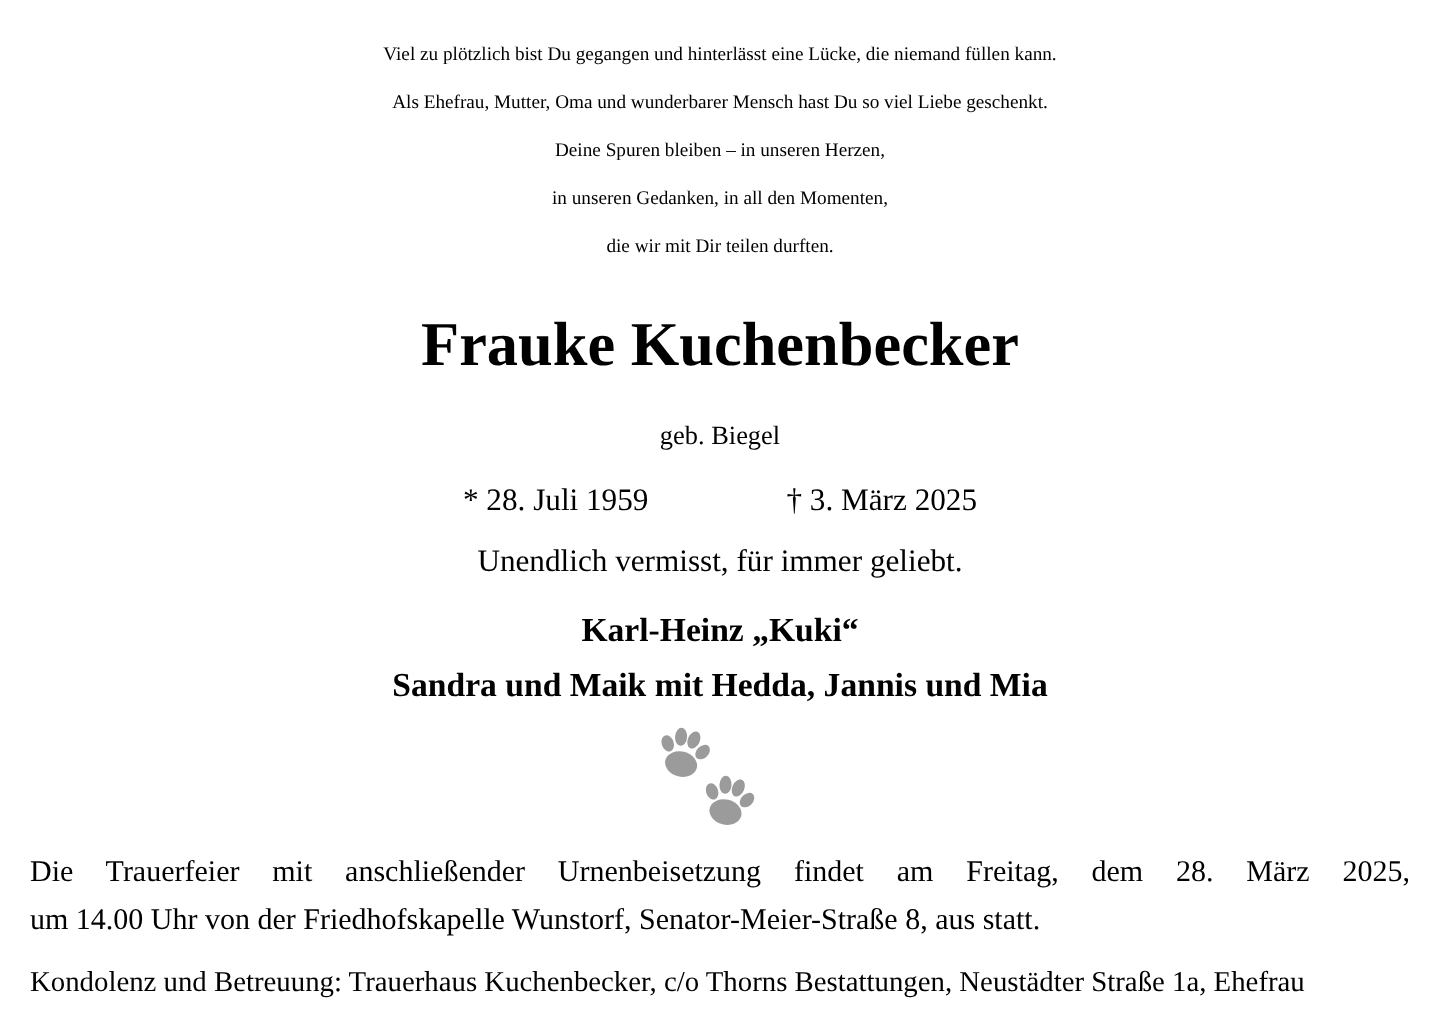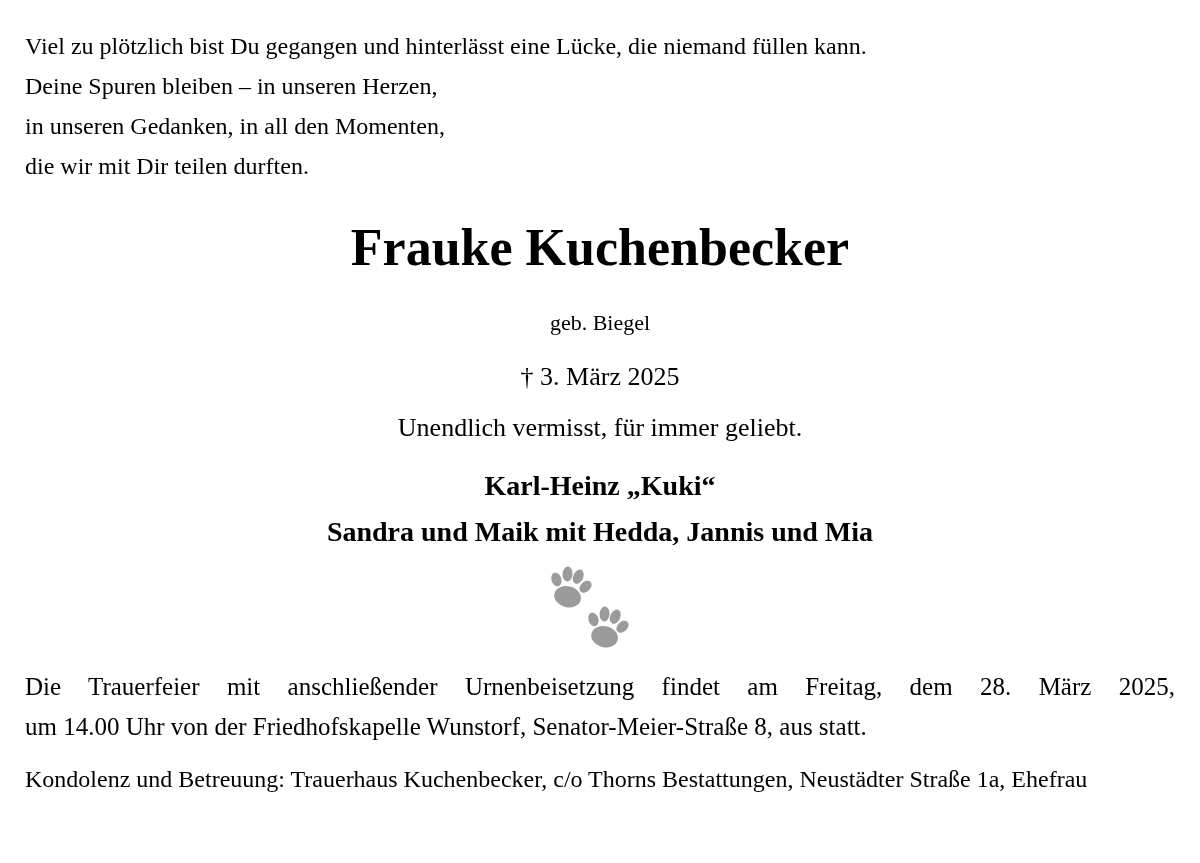--- a/index.html
+++ b/index.html
@@ -9,22 +9,22 @@
     font-family: "Liberation Serif", "DejaVu Serif", serif;
     overflow: hidden;
   }
   .page {
     position: relative;
     width: 1200px; height: 863px;
     box-sizing: border-box;
     padding: 26px 25px 0 25px;
   }
   .epigraph {
-    text-align: left;
-    font-size: 24px;
+    text-align: center;
+    font-size: 16px;
     line-height: 40px;
   }
   .name {
     margin: 24px 0 0 0;
     text-align: center;
     font-size: 52px;
     line-height: 76px;
     font-weight: bold;
     white-space: nowrap;
   }
@@ -77,30 +77,32 @@
     white-space: nowrap;
   }
 </style>
 </head>
 <body>
 
 <div class="page">
 
   <div class="epigraph">
     <div>Viel zu plötzlich bist Du gegangen und hinterlässt eine Lücke, die niemand füllen kann.</div>
+    <div>Als Ehefrau, Mutter, Oma und wunderbarer Mensch hast Du so viel Liebe geschenkt.</div>
     <div>Deine Spuren bleiben – in unseren Herzen,</div>
     <div>in unseren Gedanken, in all den Momenten,</div>
     <div>die wir mit Dir teilen durften.</div>
   </div>
 
   <h1 class="name">Frauke Kuchenbecker</h1>
 
   <div class="maiden">geb. Biegel</div>
 
   <div class="dates">
+    <span>* 28. Juli 1959</span>
     <span>† 3. März 2025</span>
   </div>
 
   <div class="tribute">Unendlich vermisst, für immer geliebt.</div>
 
   <div class="mourners">
     <div>Karl-Heinz „Kuki“</div>
     <div>Sandra und Maik mit Hedda, Jannis und Mia</div>
   </div>
 

